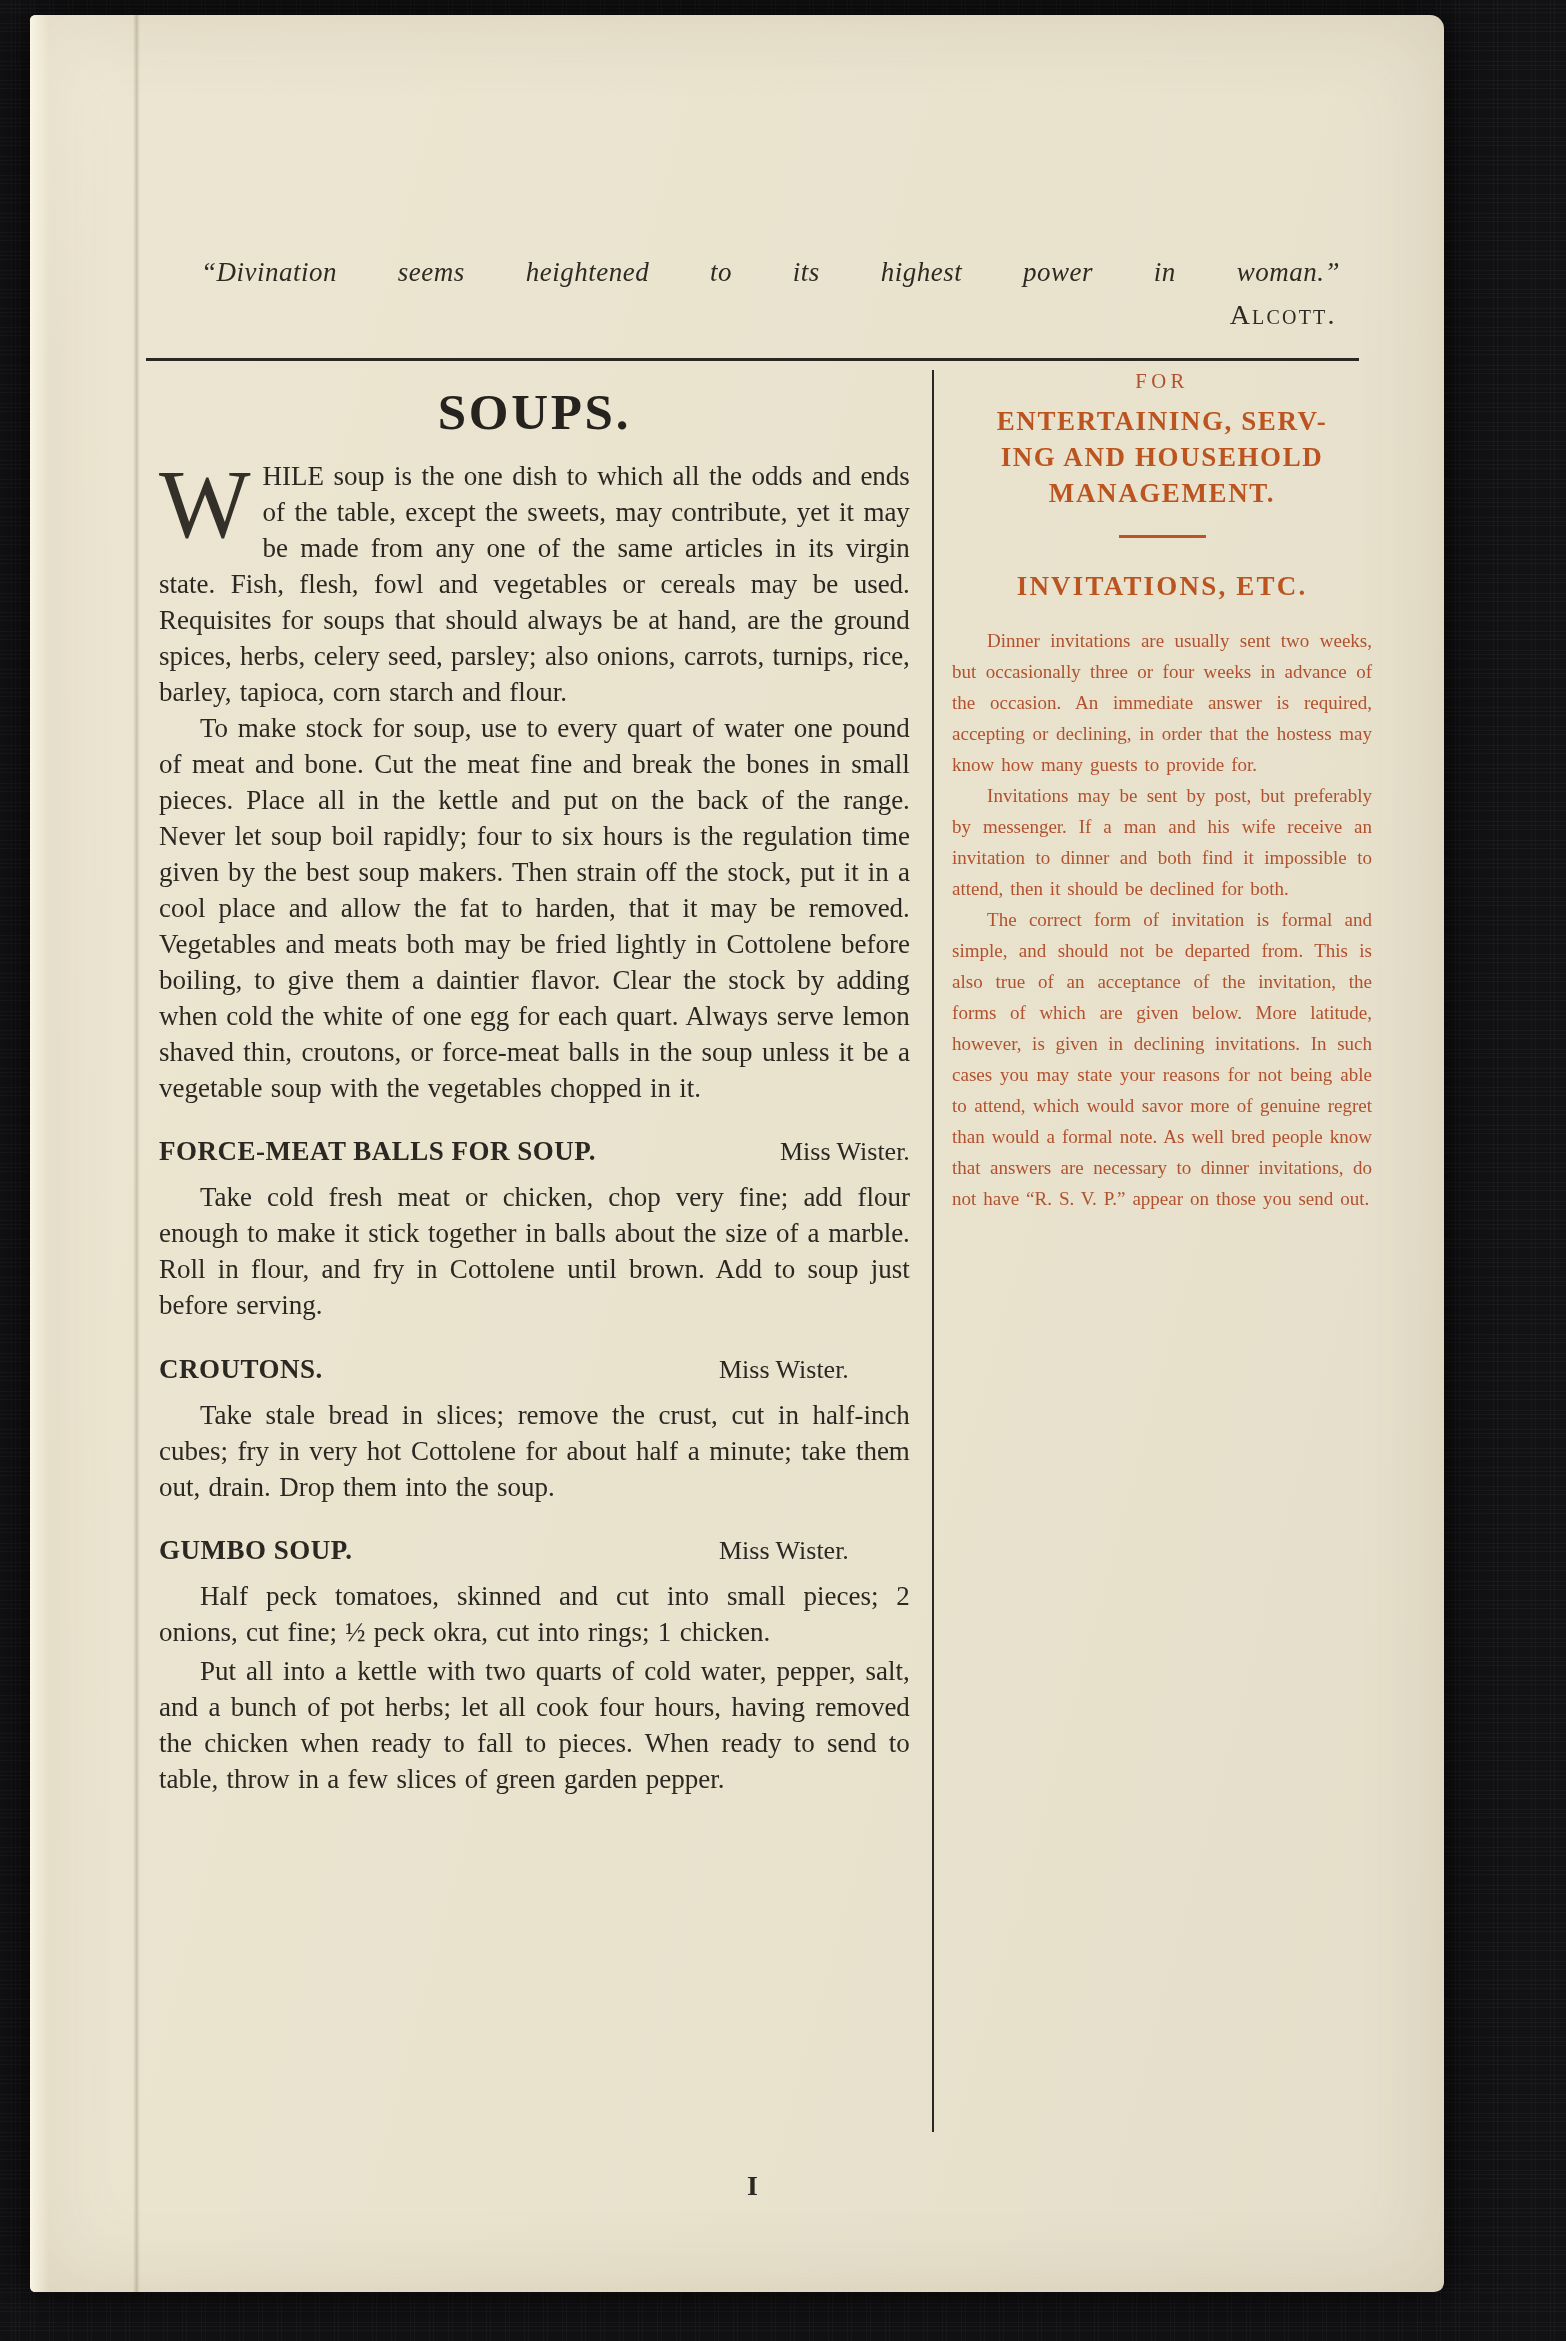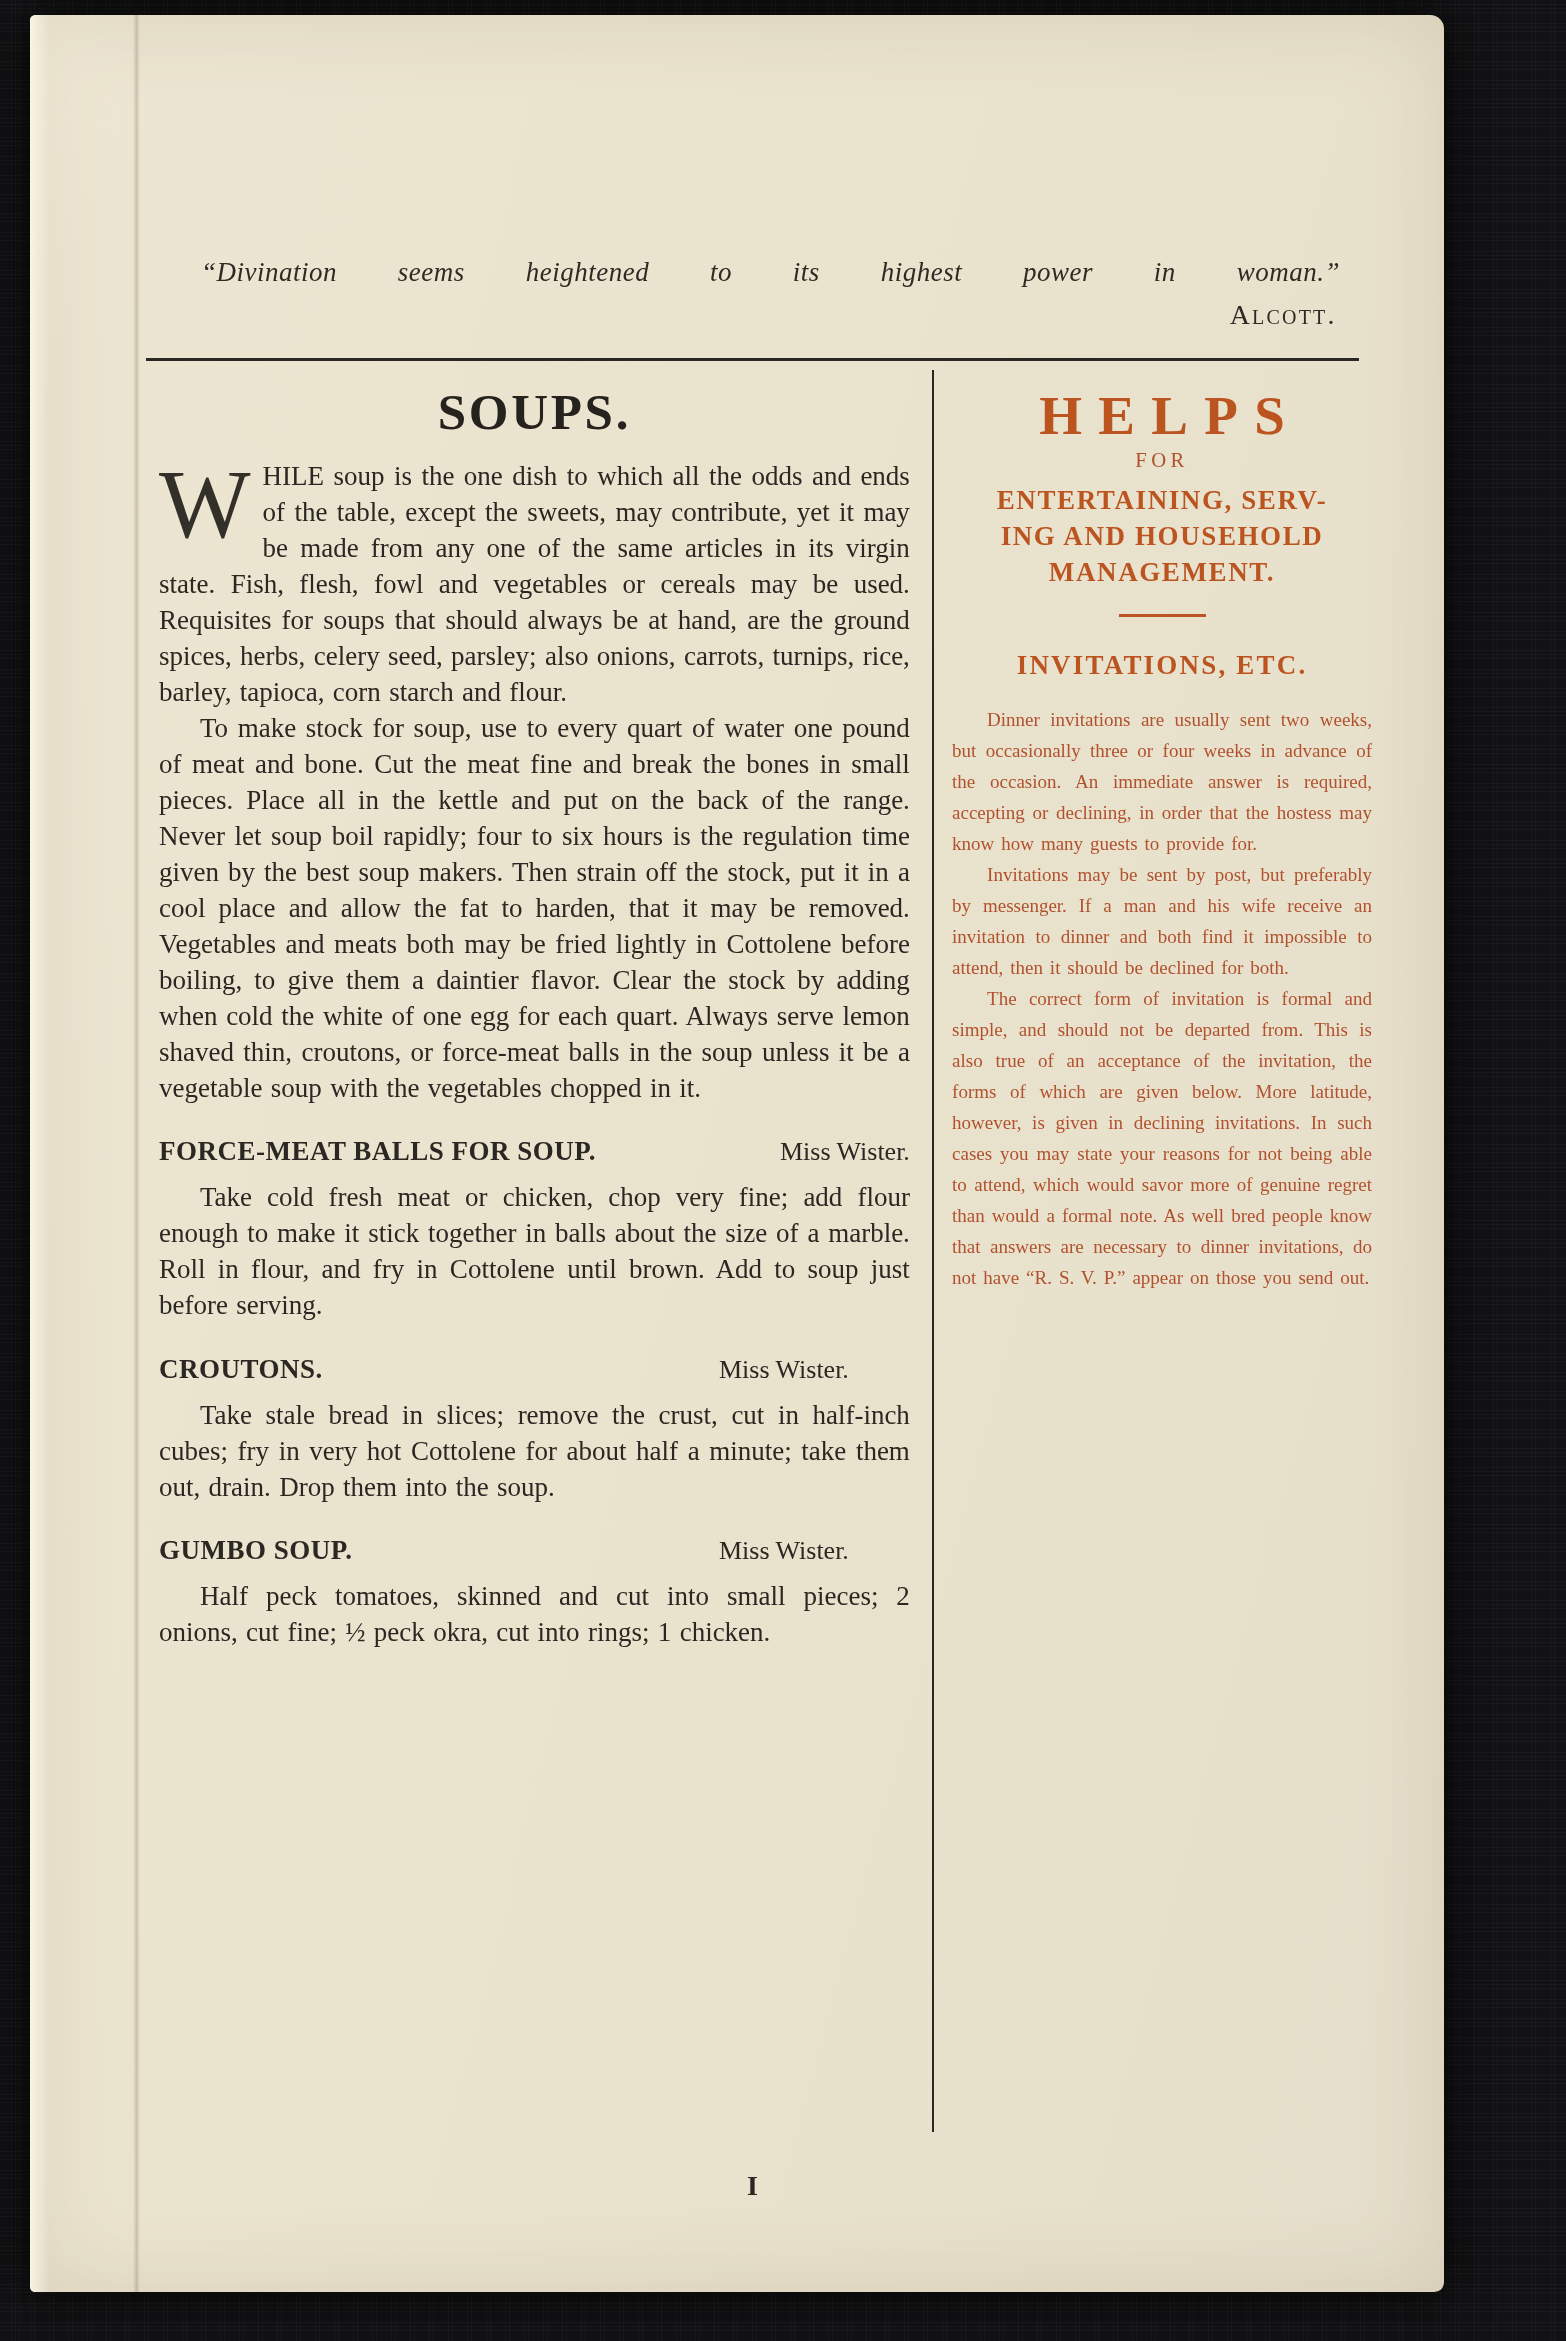--- a/index.html
+++ b/index.html
@@ -124,27 +124,27 @@
         </div>
         <p class="body-para indent">Take stale bread in slices; remove the crust, cut in half-inch cubes; fry in very hot Cottolene for about half a minute; take them out, drain. Drop them into the soup.</p>
       </div>
 
       <div class="recipe">
         <div class="recipe-head pad">
           <span class="recipe-name">GUMBO SOUP.</span>
           <span class="recipe-contrib">Miss Wister.</span>
         </div>
         <p class="body-para indent">Half peck tomatoes, skinned and cut into small pieces; 2 onions, cut fine; ½ peck okra, cut into rings; 1 chicken.</p>
+        <p class="body-para indent">Put all into a kettle with two quarts of cold water, pepper, salt, and a bunch of pot herbs; let all cook four hours, having removed the chicken when ready to fall to pieces. When ready to send to table, throw in a few slices of green garden pepper.</p>
       </div>
     </div>
 
     <div class="col-divider"></div>
 
     <div class="col-right">
-      <h1 class="helps-title">HELPS</h1>
       <div class="helps-for">FOR</div>
       <div class="helps-sub">ENTERTAINING, SERV-</div>
       <div class="helps-sub">ING AND HOUSEHOLD</div>
       <div class="helps-sub">MANAGEMENT.</div>
       <div class="helps-dash"></div>
       <h2 class="helps-section">INVITATIONS, ETC.</h2>
       <p class="helps-para">Dinner invitations are usually sent two weeks, but occasionally three or four weeks in advance of the occasion. An immediate answer is required, accepting or declining, in order that the hostess may know how many guests to provide for.</p>
       <p class="helps-para">Invitations may be sent by post, but preferably by messenger. If a man and his wife receive an invitation to dinner and both find it impossible to attend, then it should be declined for both.</p>
       <p class="helps-para">The correct form of invitation is formal and simple, and should not be departed from. This is also true of an acceptance of the invitation, the forms of which are given below. More latitude, however, is given in declining invitations. In such cases you may state your reasons for not being able to attend, which would savor more of genuine regret than would a formal note. As well bred people know that answers are necessary to dinner invitations, do not have “R. S. V. P.” appear on those you send out.</p>
     </div>

